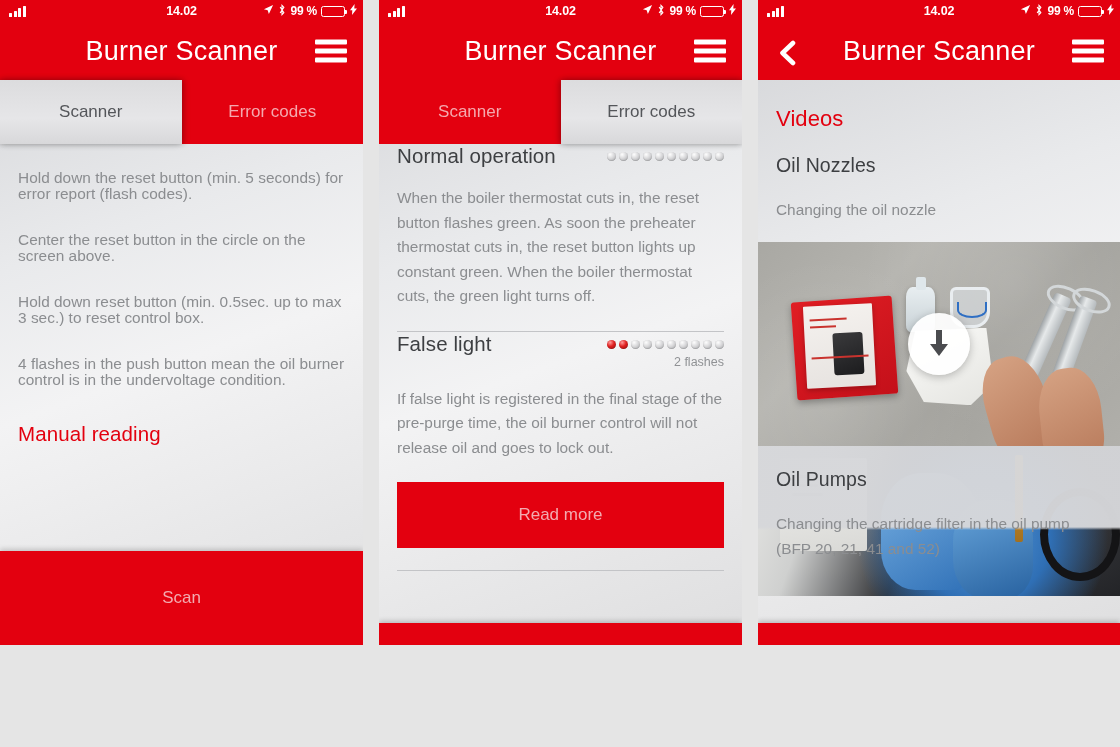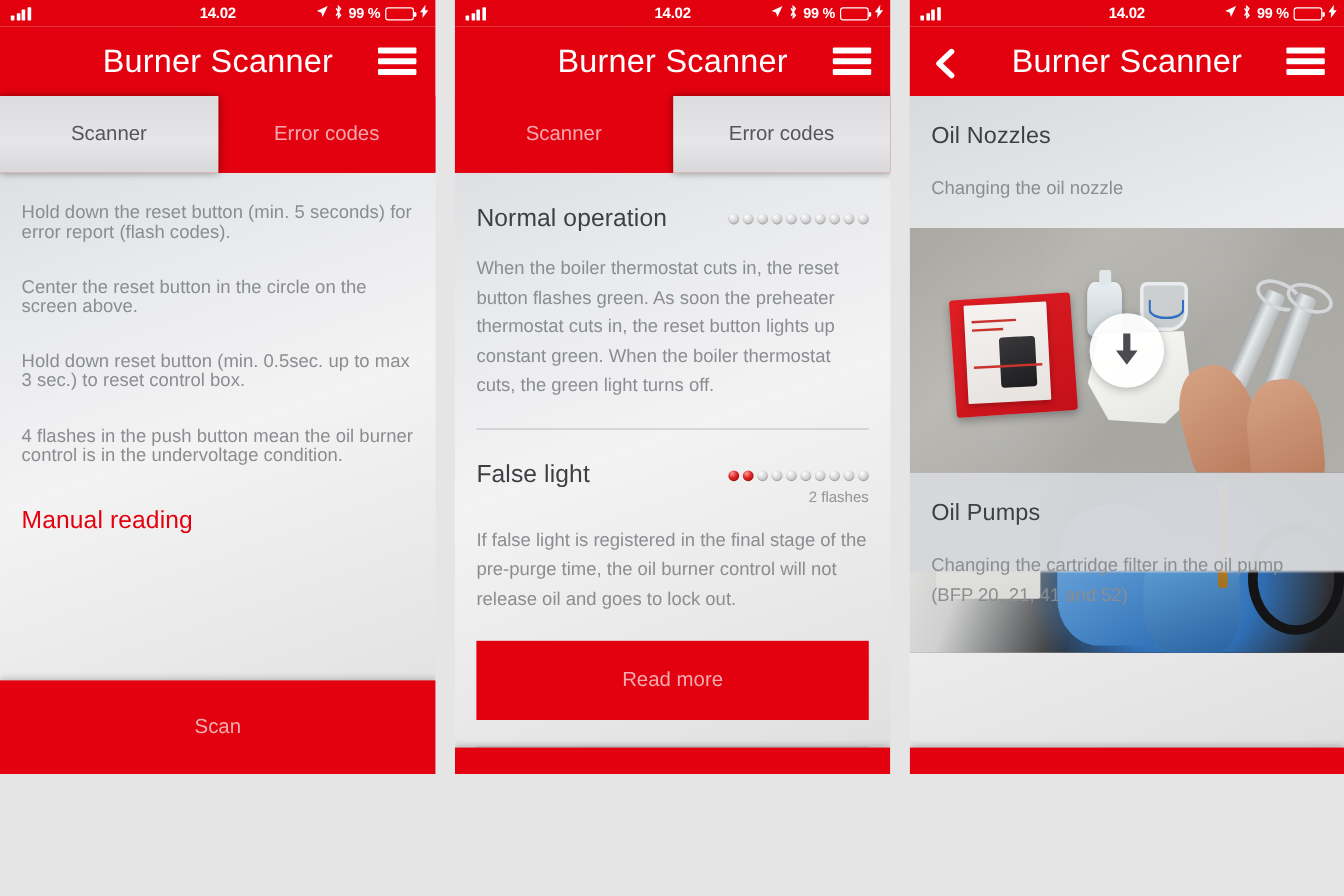--- a/index.html
+++ b/index.html
@@ -87,29 +87,29 @@
     color:#8b8d90; font-size:15.4px; line-height:16px; letter-spacing:0.02px;
   }
   .para{ margin-top:30px; }
   .para.first{ margin-top:26px; }
 
   .manual-link{
     color:#e3000f; font-size:20.5px; margin-top:34px; cursor:pointer; letter-spacing:0.1px;
   }
 
   .btn-full{
-    flex:0 0 auto; height:78px; background:#e3000f; color:#f3aab0;
+    flex:0 0 auto; height:94px; background:#e3000f; color:#f3aab0;
     display:flex; align-items:center; justify-content:center;
     font-size:17px; cursor:pointer;
     box-shadow:0 -2px 5px rgba(0,0,0,0.18);
   }
 
   
   .ec-section{ padding:0 18px; }
-  .ec-head{ display:flex; align-items:flex-start; justify-content:space-between; padding-top:26px; }
+  .ec-head{ display:flex; align-items:flex-start; justify-content:space-between; }
   .ec-title{ color:#3d3f42; font-size:20.5px; letter-spacing:0.1px; }
   .leds{ display:flex; gap:3px; padding-top:8px; }
   .led{
     width:9px; height:9px; border-radius:50%;
     background:radial-gradient(circle at 35% 28%, #fefefe 0%, #d6d6d8 48%, #9d9ea1 100%);
     box-shadow:inset 0 -0.5px 1px rgba(0,0,0,0.2);
   }
   .led.on{
     background:radial-gradient(circle at 35% 28%, #ff9a9a 0%, #e02020 45%, #8d0c0c 100%);
   }
@@ -448,20 +448,21 @@
       <div class="nav-title">Burner Scanner</div>
       <div class="hamburger">
         <span></span>
           <span></span>
           <span></span>
       </div>
     </div>
 
     <div class="content">
 
+      <div class="videos-head">Videos</div>
 
       <div class="video-block">
         <div class="vid-title">Oil Nozzles</div>
         <div class="vid-sub">Changing the oil nozzle</div>
         <div class="thumb">
           <div class="bg bench"></div>
           <div class="redbox"></div>
           <div class="leaflet">
             <div class="ln" style="top:16%"></div>
             <div class="ln" style="top:24%; width:38%"></div>

